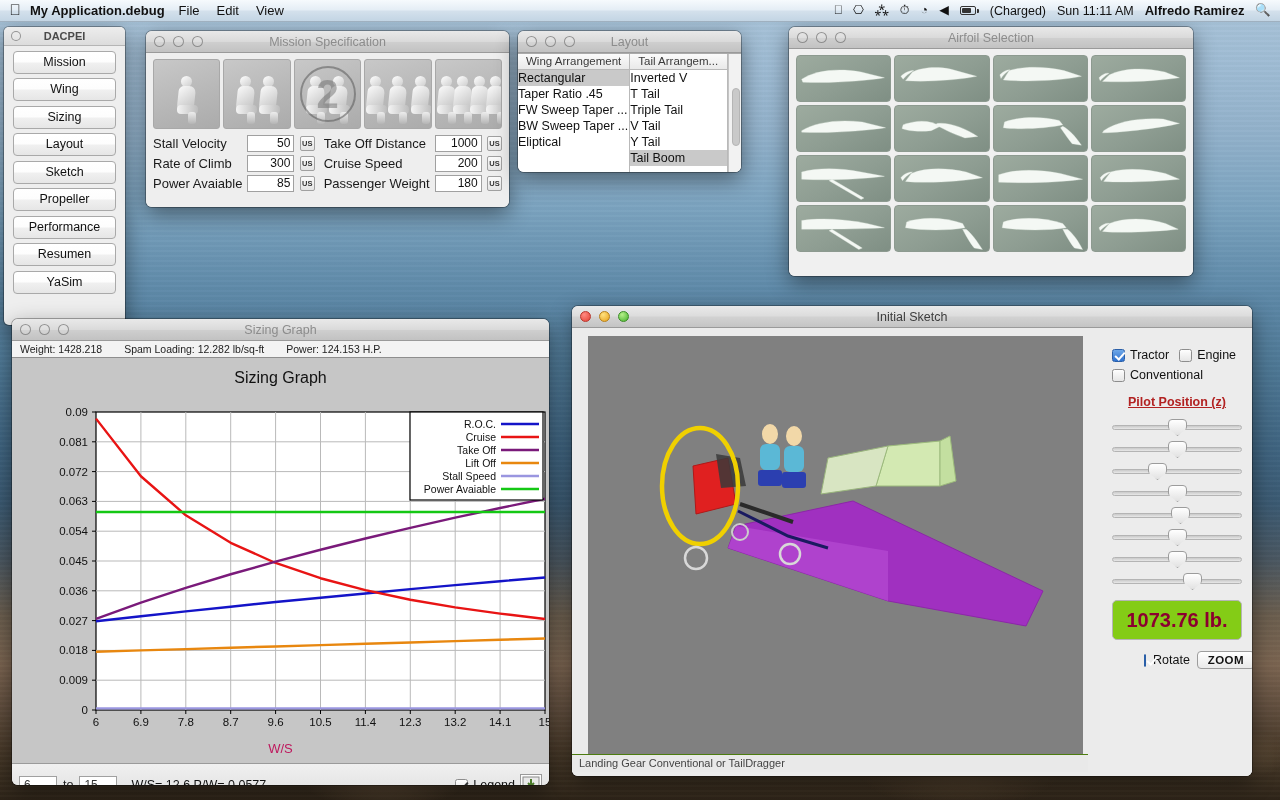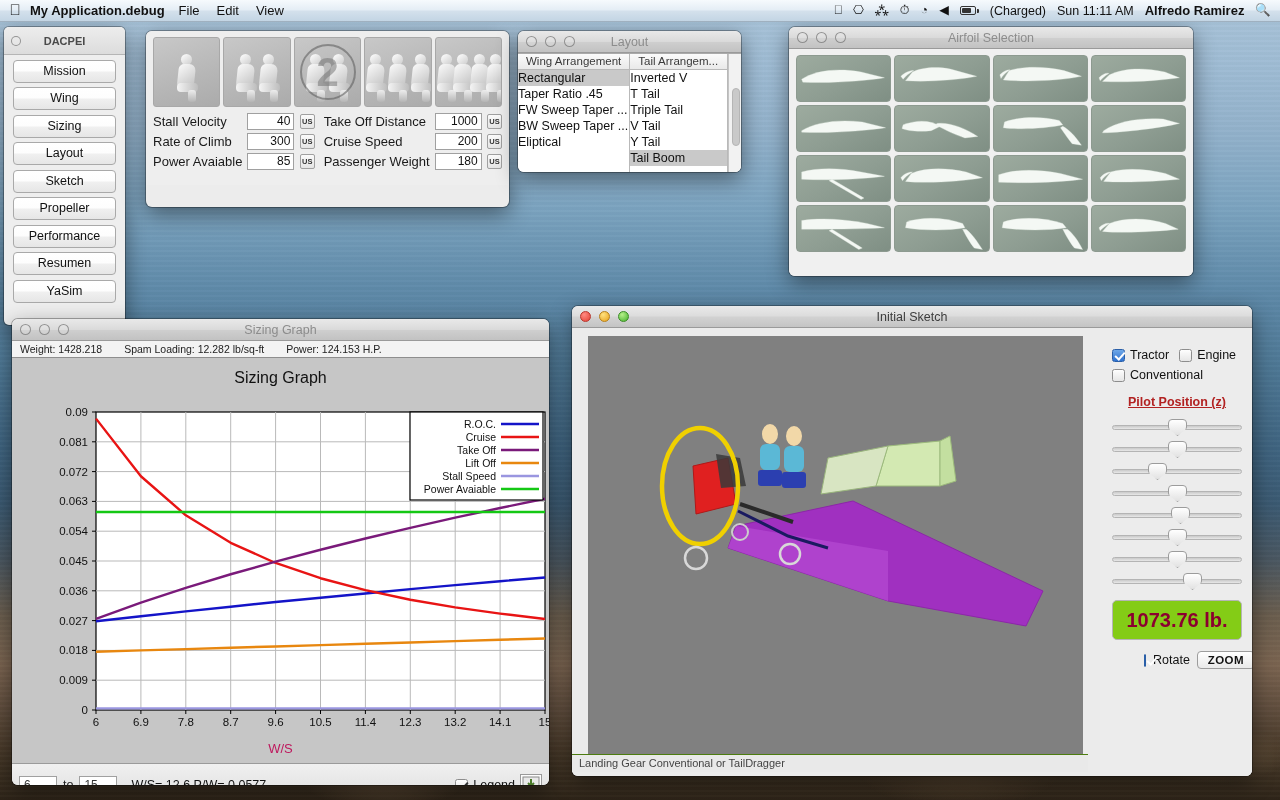--- a/index.html
+++ b/index.html
@@ -62,21 +62,21 @@
   .tbar.act .lt.r{background:radial-gradient(circle at 35% 30%,#ff8b82,#e44135);border-color:#b8352c;}
   .tbar.act .lt.y{background:radial-gradient(circle at 35% 30%,#ffe17f,#e8a21c);border-color:#b6801a;}
   .tbar.act .lt.g{background:radial-gradient(circle at 35% 30%,#b6f08a,#45b12c);border-color:#3a8b25;}
   .ttl { position:absolute; left:0; right:0; text-align:center; font-size:12.5px;
     color:#8c8c8c; font-weight:normal; pointer-events:none; }
   .tbar.act .ttl { color:#3d3d3d; }
 
   
   #dacpei { left:4px; top:27px; width:121px; height:298px; background:#eeeeee;
     border-radius:5px; }
-  #dacpei .ptbar { height:28px; display:flex; align-items:center;
+  #dacpei .ptbar { height:19px; display:flex; align-items:center;
     background:linear-gradient(180deg,#ededed,#dcdcdc); border-bottom:1px solid #b5b5b5;
     position:relative; }
   #dacpei .ptbar .lt { width:10px;height:10px; margin-left:7px; }
   #dacpei .ptitle { position:absolute; left:0; right:0; text-align:center;
     font-size:11px; color:#4a4a4a; font-weight:bold; }
   .pbtn { display:block; width:103px; height:23px; margin:4.5px auto 0;
     border:1px solid #a9a9a9; border-radius:4px;
     background:linear-gradient(180deg,#ffffff 0%,#fdfdfd 48%,#f0f0f0 52%,#e6e6e6 100%);
     font-family:"Liberation Sans",sans-serif; font-size:12.5px; color:#111;
     text-align:center; line-height:21px; font-weight:500;
@@ -233,20 +233,28 @@
   <div class="pbtn">Sizing</div>
   <div class="pbtn">Layout</div>
   <div class="pbtn">Sketch</div>
   <div class="pbtn">Propeller</div>
   <div class="pbtn">Performance</div>
   <div class="pbtn">Resumen</div>
   <div class="pbtn">YaSim</div>
 </div>
 
 <div class="win" id="mission">
+  <div class="tbar">
+    <div class="lights">
+      <div class="lt r"></div>
+      <div class="lt y"></div>
+      <div class="lt g"></div>
+    </div>
+    <div class="ttl">Mission Specification</div>
+  </div>
   <div class="body">
     <div class="seats">
       <div class="seat">
         <div class="fgrp">
             <div class="person">
               <div class="head"></div>
               <div class="torso"></div>
               <div class="leg"></div>
               <div class="shin"></div>
             </div>
@@ -332,21 +340,21 @@
               <div class="head"></div>
               <div class="torso"></div>
               <div class="leg"></div>
               <div class="shin"></div>
             </div>
         </div>
       </div>
     </div>
     <div class="fields">
       <div class="flabel">Stall Velocity</div>
-      <div class="finput">40</div>
+      <div class="finput">50</div>
       <div class="uschip">US</div>
       <div class="flabel r">Take Off Distance</div>
       <div class="finput">1000</div>
       <div class="uschip">US</div>
 
       <div class="flabel">Rate of Climb</div>
       <div class="finput">300</div>
       <div class="uschip">US</div>
       <div class="flabel r">Cruise Speed</div>
       <div class="finput">200</div>

